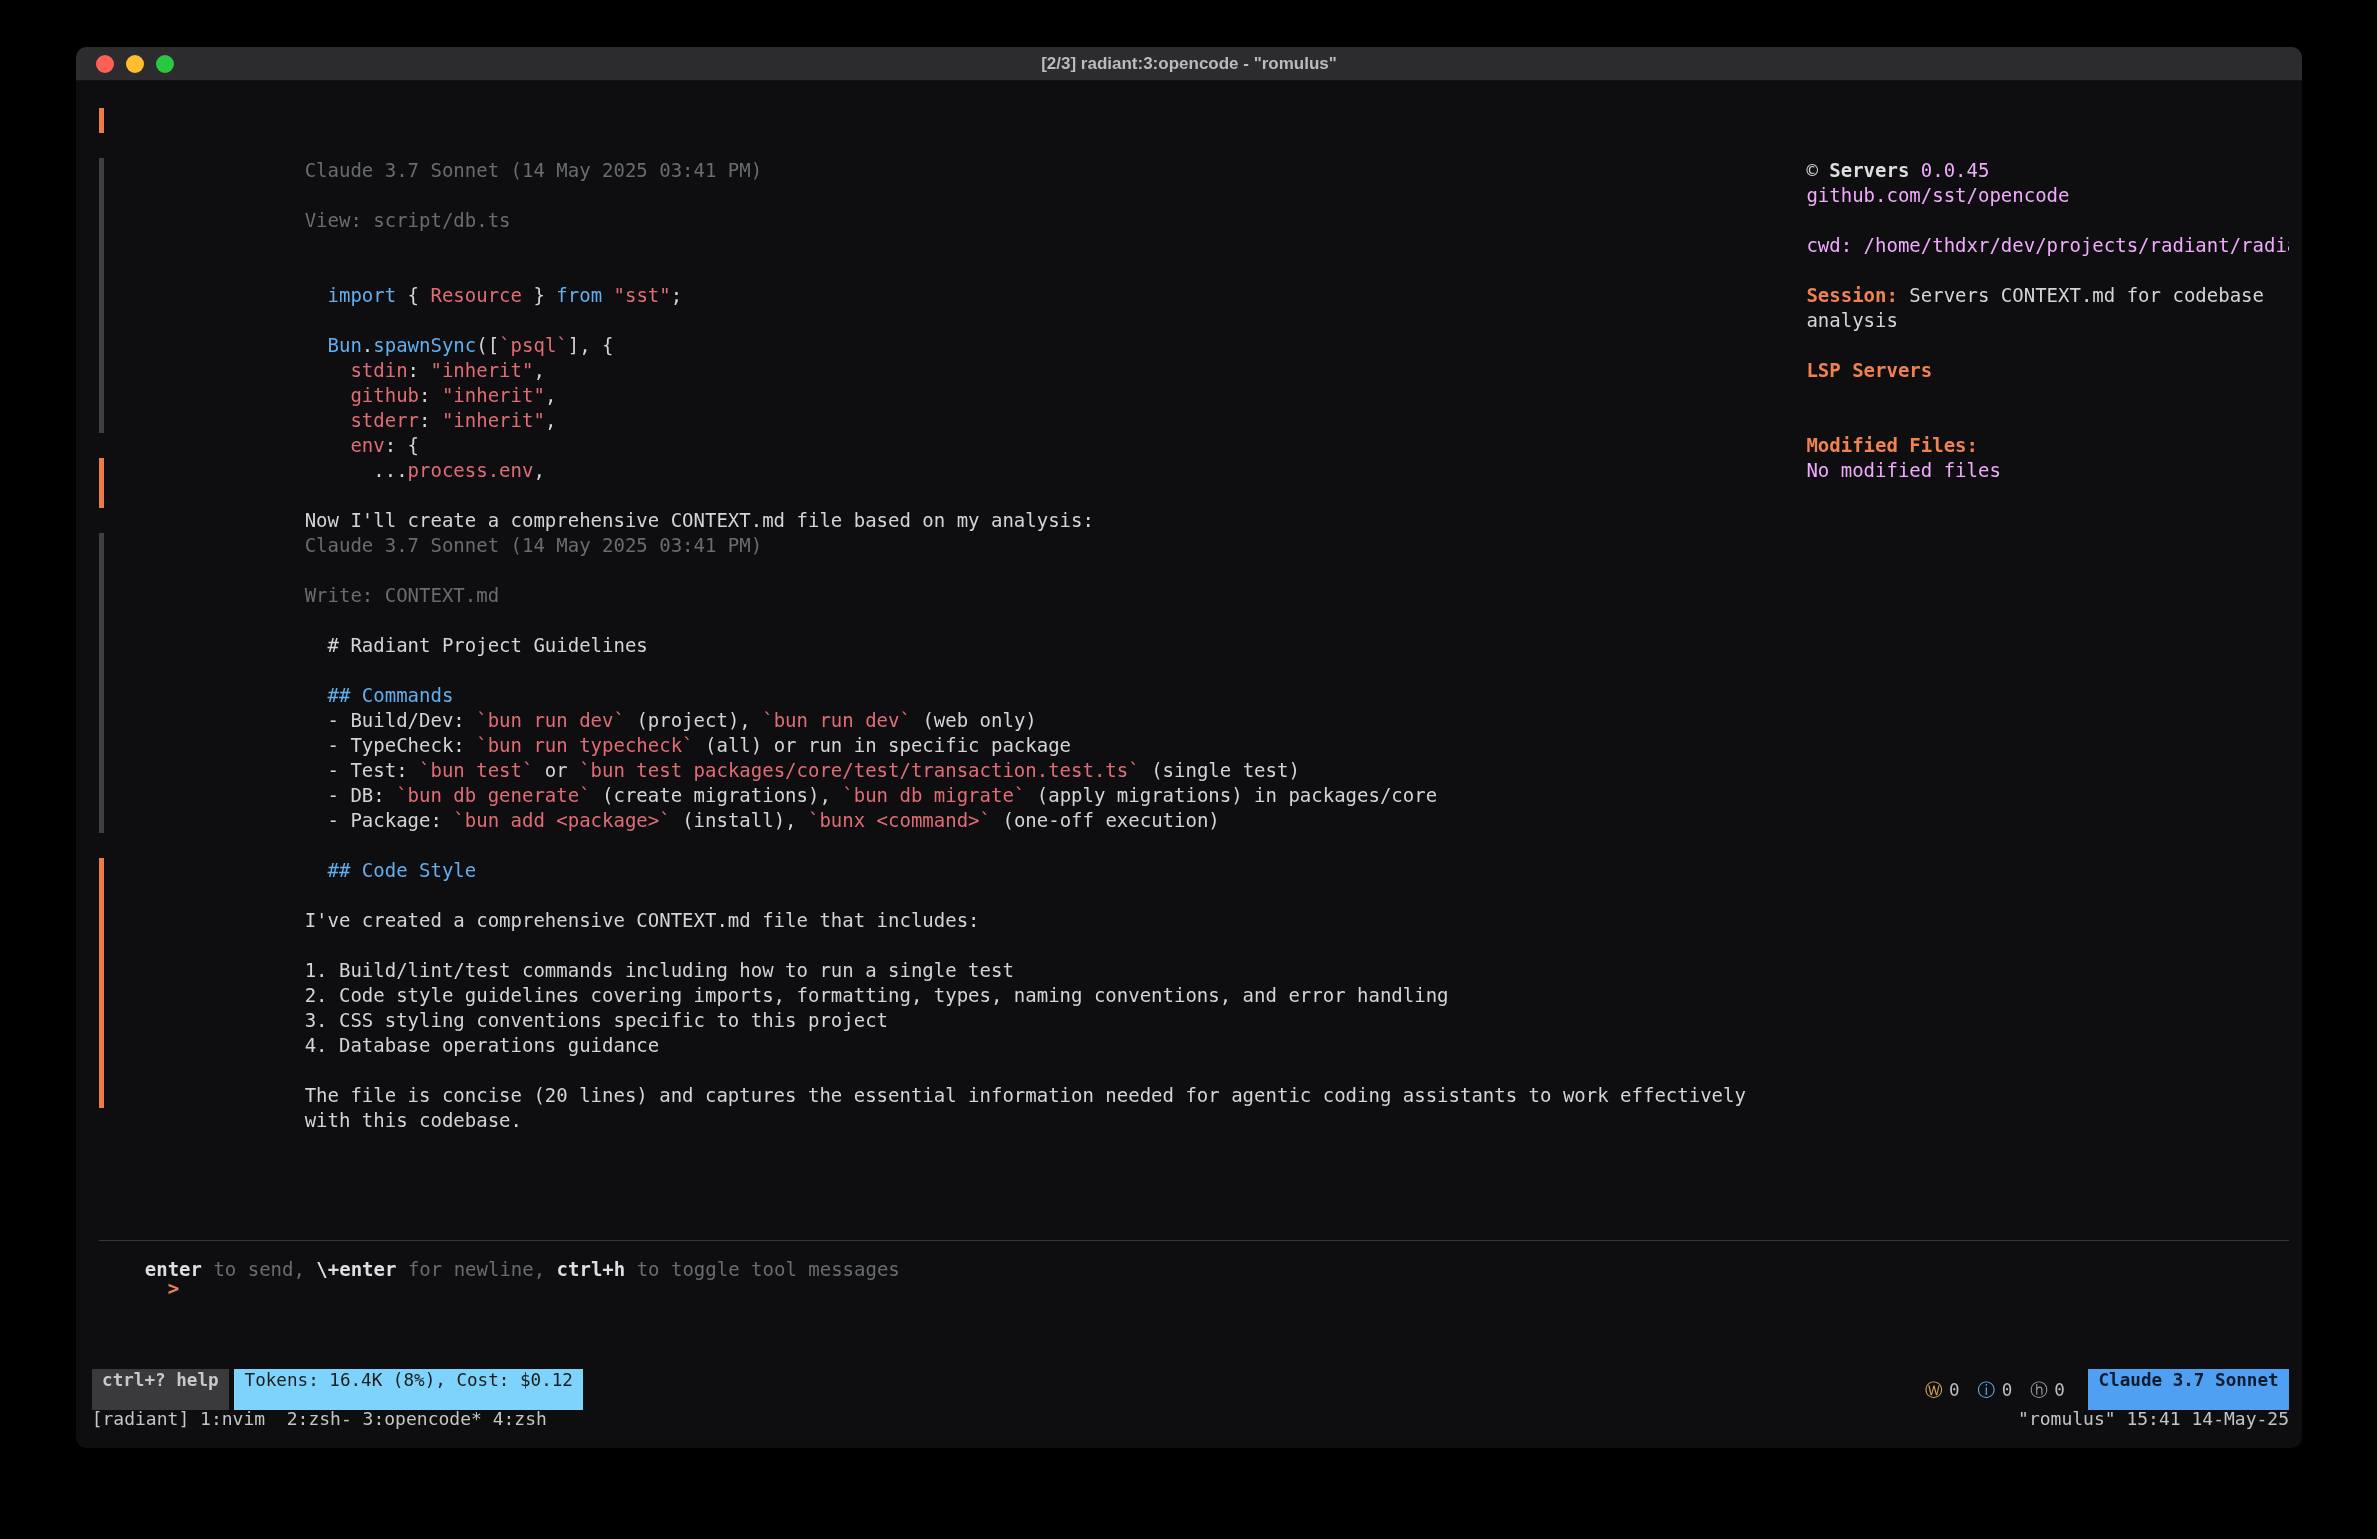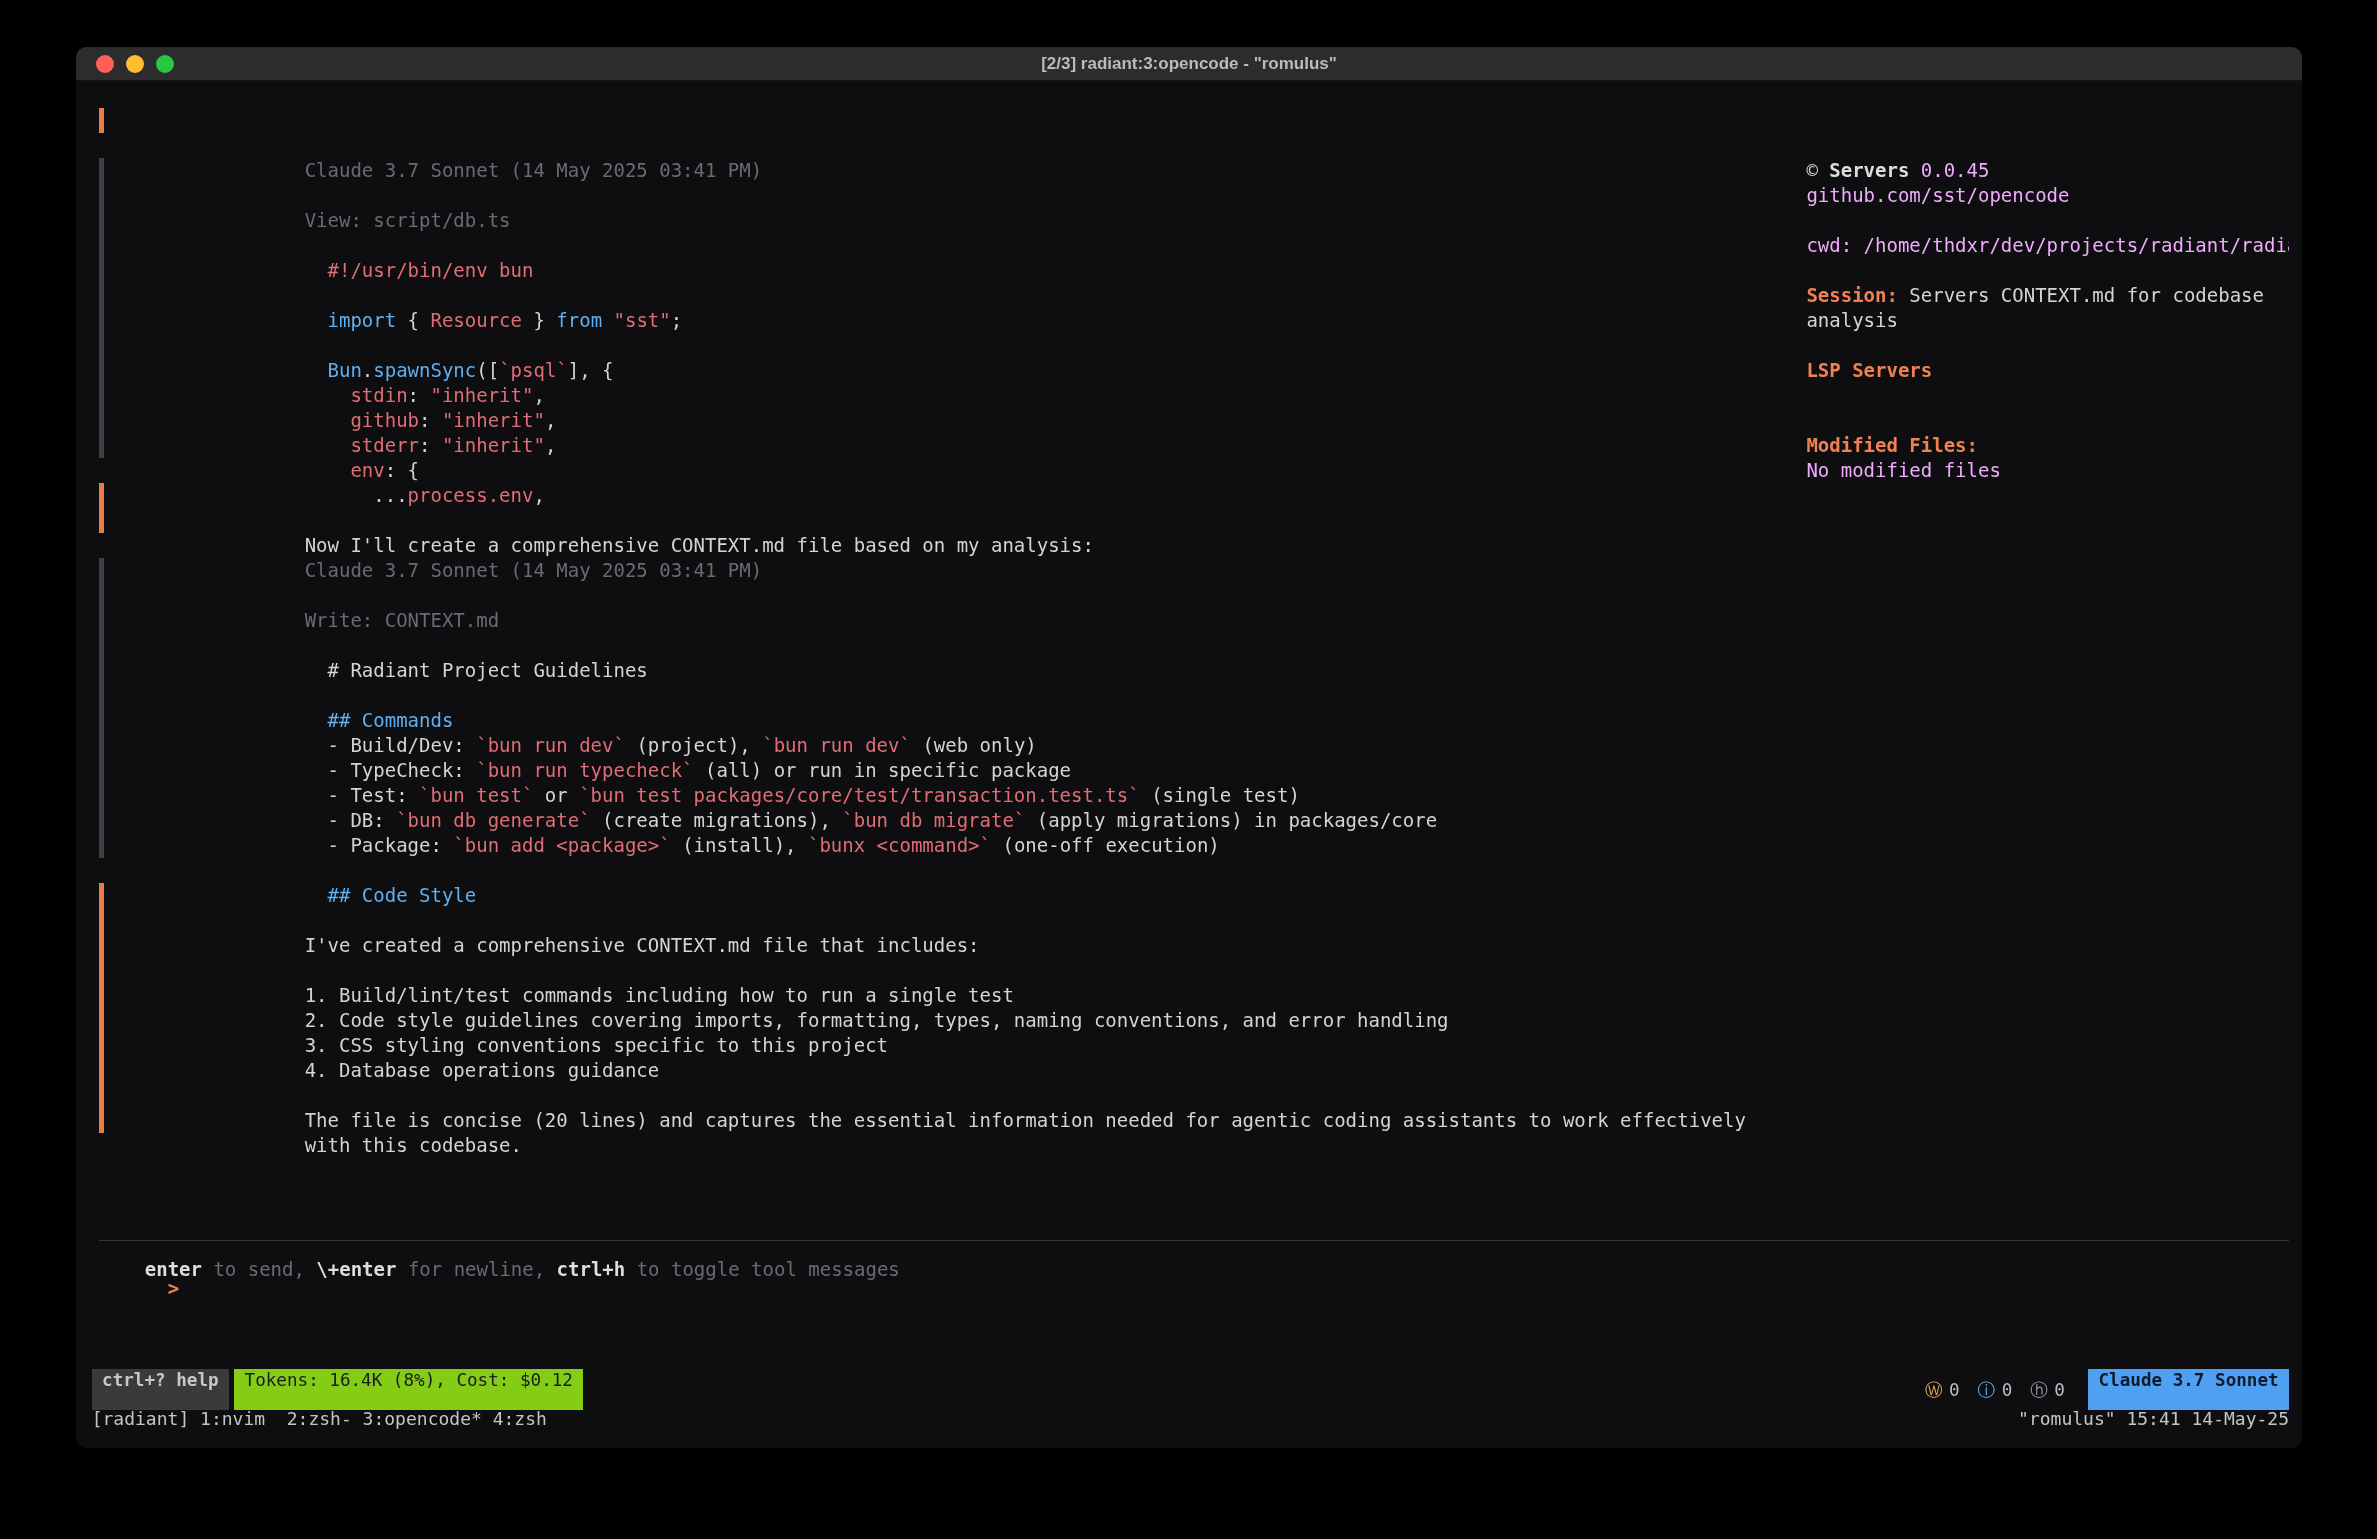--- a/index.html
+++ b/index.html
@@ -43,21 +43,21 @@
 
   .helpline { flex:0 0 auto; }
   .divider { flex:0 0 auto; height:1.3px; background:#34363a; margin-top:7.8px; }
   .promptline { flex:0 0 auto; margin-top:10.4px; font-weight:bold; }
   .inputspace { flex:0 0 auto; height:98px; }
 
   
   .statusbar { flex:0 0 auto; height:31px; display:flex; align-items:center; gap:5.2px; padding:0 13px 0 15.7px; }
   .chip { display:inline-block; height:41px; line-height:23.5px; padding:0 10.4px; font-size:17.6px; white-space:pre; }
   .chip-help   { background:#3a3a3d; color:#c6c8ca; font-weight:bold; }
-  .chip-tokens { background:#84cc16; color:#1c1c1c; }
+  .chip-tokens { background:#7dd3fc; color:#1c1c1c; }
   .chip-model  { background:#4f9ff2; color:#0e1b2a; font-weight:bold; }
   .diags { margin-left:auto; display:flex; align-items:center; gap:18px; margin-right:18px; }
   .diag { display:inline-flex; align-items:center; gap:6.5px; font-size:17.6px; }
   .dicon.c-warn { color:#d9a35a; } .dicon.c-info { color:#61afef; } .dicon.c-hint { color:#979ba0; }
   .dcount { color:#b9bdc1; }
 
   
   .tmuxbar { flex:0 0 auto; height:27px; display:flex; align-items:center; padding:0 13px 0 15.7px;
              font-size:18px; color:#c2c6c9; white-space:pre; }
   .tmux-right { margin-left:auto; }
@@ -95,23 +95,20 @@
             <div class="lines">
 
                 <div class="ln">
                   
                 <span class="seg c-dim">View: script/db.ts</span></div>
 
                 <div class="ln">
                   
                 </div>
 
-                <div class="ln">
-                  
-                <span class="seg c-red">  #!/usr/bin/env bun</span></div>
 
                 <div class="ln">
                   
                 </div>
 
                 <div class="ln">
                   
                 <span class="seg c-fg">  </span><span class="seg c-blue">import</span><span class="seg c-fg"> { </span><span class="seg c-red">Resource</span><span class="seg c-fg"> } </span><span class="seg c-blue">from</span><span class="seg c-fg"> </span><span class="seg c-red">"sst"</span><span class="seg c-fg">;</span></div>
 
                 <div class="ln">

